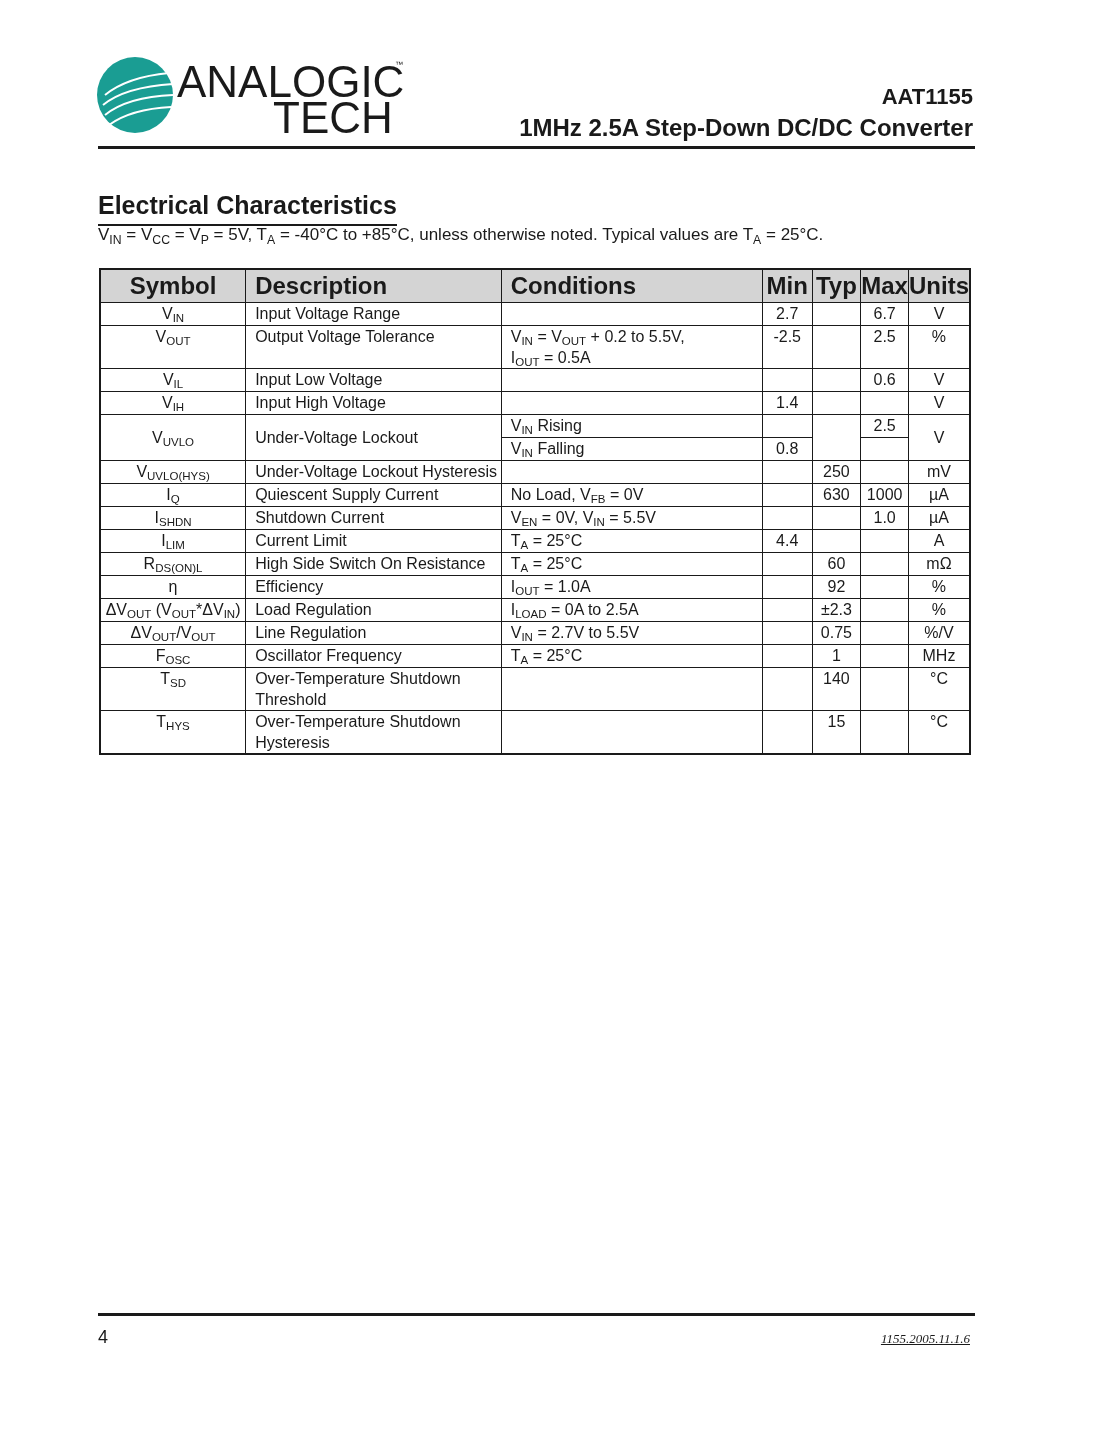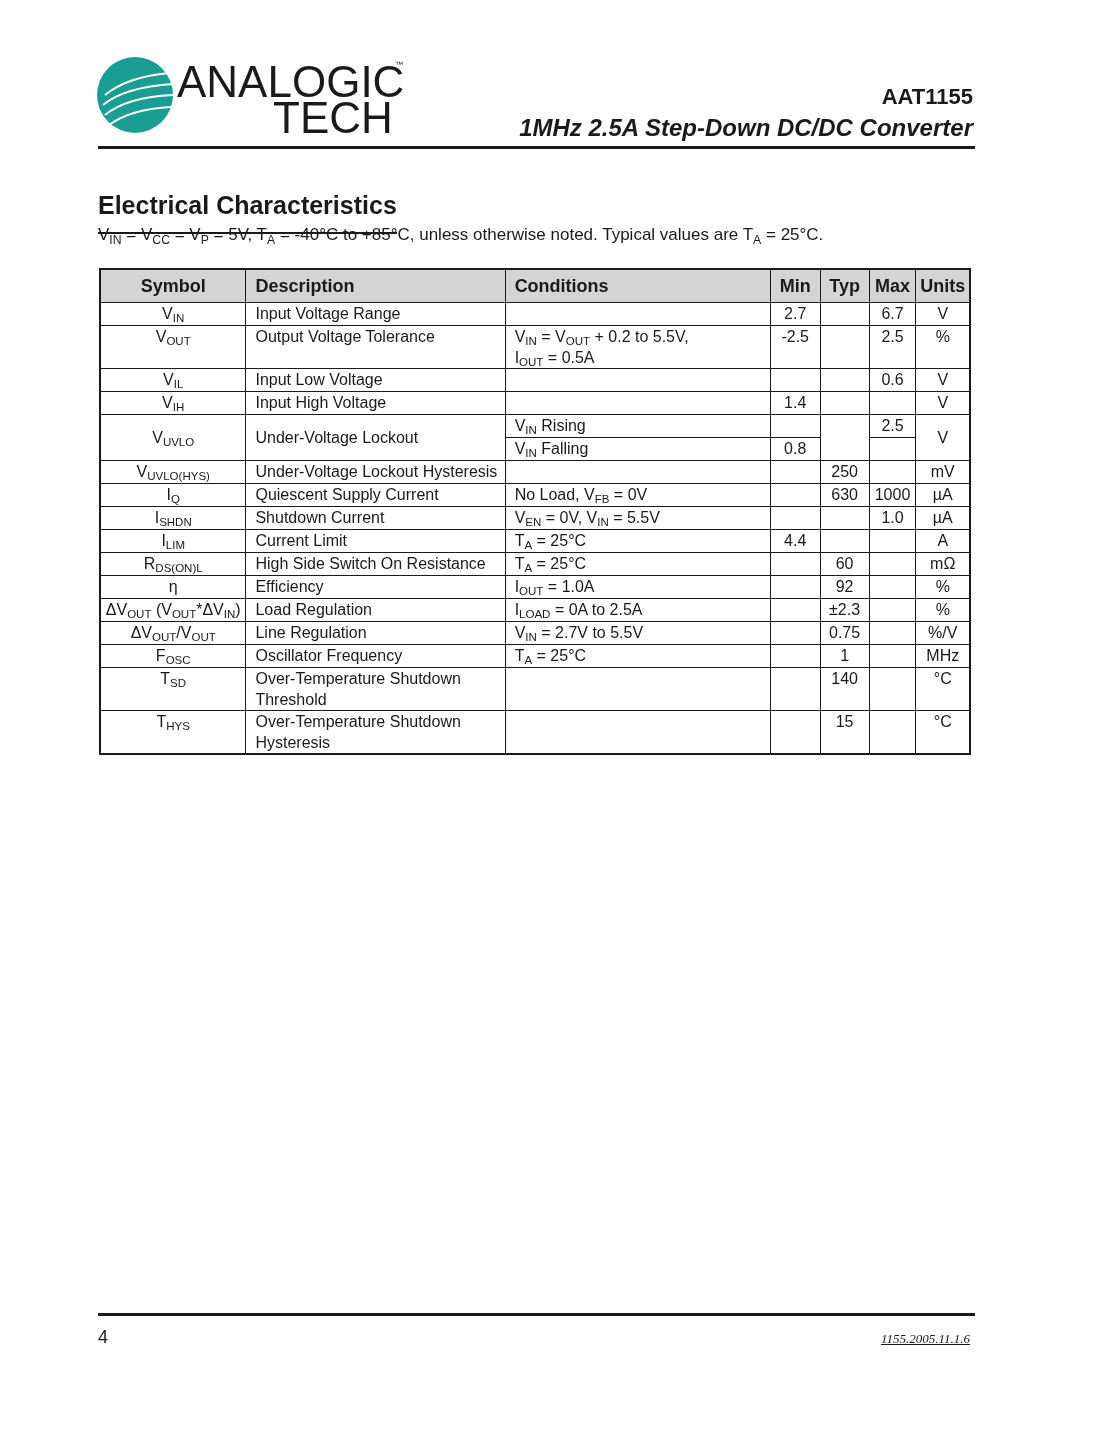--- a/index.html
+++ b/index.html
@@ -1,27 +1,27 @@
 <!DOCTYPE html>
 <html><head>
 <meta charset="utf-8">
 <style>
   html, body { margin:0; padding:0; background:#fff; }
   body { width:1105px; height:1430px; position:relative; font-family:"Liberation Sans", sans-serif; color:#1a1a1a; overflow:hidden; }
   .logo { position:absolute; left:97px; top:57px; width:320px; height:80px;text-align:center; }
   .header-right { position:absolute; right:132px; top:80px; text-align:right; }
   .part { font-weight:bold; font-size:22px; line-height:34px; }
-  .subtitle { font-weight:bold; font-size:24px; line-height:28px;font-style:italic; }
+  .subtitle { font-weight:bold; font-size:24px; line-height:28px; }
   .hrule { position:absolute; left:98px; width:877px; height:3px; background:#1a1a1a; }
-  .sec-title { position:absolute; left:98px; top:190px; font-size:25px; font-weight:bold; border-bottom:2px solid #1a1a1a; line-height:30px; padding-bottom:12px; }
+  .sec-title { position:absolute; left:98px; top:190px; font-size:25px; font-weight:bold; border-bottom:2px solid #1a1a1a; line-height:30px; padding-bottom:4px; }
   .cond-line { position:absolute; left:98px; top:225px; font-size:17px; }
   sub { font-size:0.72em; vertical-align:-0.3em; line-height:0;margin-top:12px; }
   table { position:absolute; left:99px; top:268px; width:872px; border-collapse:collapse; font-size:16px; }
   td, th { border:1px solid #1a1a1a; padding:0 0 0 9px; height:22px; line-height:21px; vertical-align:top; }
-  th { background:#d4d4d4; font-size:18px; height:32px; line-height:32px; text-align:left; vertical-align:middle; }
+  th { background:#d4d4d4; font-size:24px; height:32px; line-height:32px; text-align:left; vertical-align:middle; }
   th.c, td.c { text-align:center; padding:0; }
   table { border:2px solid #1a1a1a; }
   .footer-num { position:absolute; left:98px; top:1327px; font-size:18px; }
   .footer-code { position:absolute; right:135px; top:1331px; font-family:"Liberation Serif", serif; font-style:italic; font-size:13px;text-decoration:underline; }
 </style>
 </head>
 <body>
 
 <div class="logo">
   <svg width="320" height="80" viewBox="0 0 320 80">

